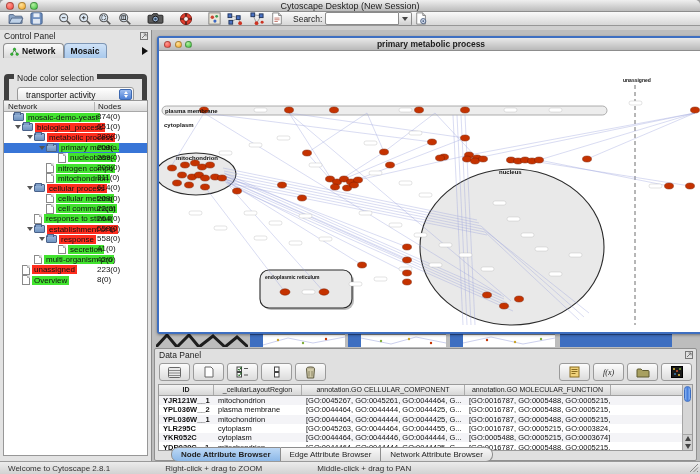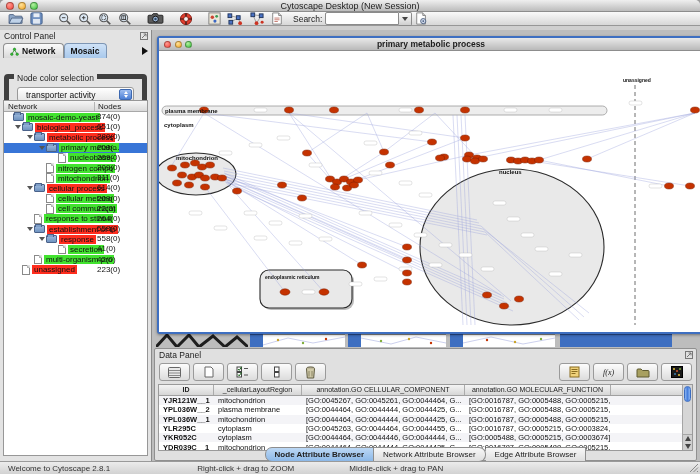--- a/index.html
+++ b/index.html
@@ -94,30 +94,30 @@
   .tablewrap{position:relative;margin:0 3px;border:1px solid #9a9a9a;background:#fff;height:67px;overflow:hidden}
   .thead{display:flex;height:11px;background:linear-gradient(#f4f4f4,#d6d6d6);border-bottom:1px solid #a0a0a0}
   .th{font-size:7px;text-align:center;border-right:1px solid #ababab;overflow:hidden;white-space:nowrap;line-height:10px;color:#222}
   .trowd{display:flex;height:9.3px;align-items:center}
   .trowd:nth-child(even){background:#f4f4f7}
   .td{font-size:7.5px;padding-left:4px;overflow:hidden;white-space:nowrap;border-right:1px solid transparent}
   .c0{width:55px;font-weight:bold}.c1{width:88px}.c2{width:163px}.c3{width:146px}.cf{flex:1}
   .vsb{position:absolute;right:0;top:0;bottom:0;width:10px;background:#d6d6d6;border-left:1px solid #a5a5a5}
   .vthumb{position:absolute;top:1px;left:1px;right:1px;height:16px;border-radius:4px;background:linear-gradient(90deg,#8ab4f2,#477fdd,#8ab4f2);border:1px solid #3b6cc0}
   .vbtns{position:absolute;bottom:0;left:0;right:0;height:16px;display:flex;flex-direction:column;align-items:center;justify-content:space-around;background:#cfcfcf;border-top:1px solid #a5a5a5}
-  .dp-tabs{position:absolute;left:0;right:0;bottom:-2px;display:flex;justify-content:center}
+  .dp-tabs{position:absolute;left:16px;right:0;bottom:-2px;display:flex;justify-content:flex-start}
   .dptab{font-size:8px;padding:2px 9px;border:1px solid #8d8d8d;background:linear-gradient(#f8f8f8,#dedede);color:#222}
   .dptab.first{border-radius:7px 0 0 7px}
   .dptab.last{border-radius:0 7px 7px 0}
   .dptab.sel{background:linear-gradient(#bcd8f5,#8cb8e8);font-weight:bold}
   .dptab + .dptab{border-left:none}
 
   
   .status{position:absolute;left:0;right:0;bottom:0;height:13px;background:linear-gradient(#ececec,#d2d2d2);border-top:1px solid #9a9a9a;display:flex;align-items:center;font-size:8px;color:#333}
-  .st1{margin-left:8px}.st2{margin-left:87px}.st3{margin-left:55px}
+  .st1{margin-left:8px}.st2{margin-left:55px}.st3{margin-left:55px}
   .appgrip{position:absolute;right:1px;bottom:1px}
 
   svg{display:block}
   .nd{fill:#c53200;stroke:#7e1f00;stroke-width:.5}
   .pl{fill:#fff;stroke:#b9b9b9;stroke-width:.4}
   .edges{fill:none;stroke:#9aa3dd;stroke-width:.7;opacity:.55}
   .rgn{fill:#ededed;stroke:#9b9b9b;stroke-width:.8}
   .rgn2{fill:#e9e9e9;stroke:#2b2b2b;stroke-width:1.1}
   .rlbl{font-family:"Liberation Sans",sans-serif;font-size:6px;font-weight:bold;fill:#101010}
   .rlbl-s{font-family:"Liberation Sans",sans-serif;font-size:5px;font-weight:bold;fill:#101010}
@@ -389,20 +389,26 @@
             <span class="arr"></span>
             <span class="fic file"></span>
             <span class="tl g">multi-organism pro</span>
             <span class="tc">42(0)</span>
           </div>
         <div class="trow l1">
             <span class="arr"></span>
             <span class="fic file"></span>
             <span class="tl r">unassigned</span>
             <span class="tc">223(0)</span>
+          </div>
+        <div class="trow l1">
+            <span class="arr"></span>
+            <span class="fic file"></span>
+            <span class="tl g">Overview</span>
+            <span class="tc">8(0)</span>
           </div>
       </div>
     </div>
 
     <div class="desktop">
 
       <div class="frag" style="left:4px;width:92px">
         <svg width="92" height="13">
             <polyline points="0,13 11,1 21,13 33,1 43,13 57,2 69,13 81,3 92,13" fill="none" stroke="#1e1e1e" stroke-width="3"></polyline>
           </svg>
@@ -702,22 +708,22 @@
                   <polygon points="3,0 6,5 0,5" fill="#444"></polygon>
                 </svg>
               <svg width="6" height="5">
                   <polygon points="0,0 6,0 3,5" fill="#444"></polygon>
                 </svg>
             </span>
           </div>
         </div>
         <div class="dp-tabs">
           <span class="dptab first sel">Node Attribute Browser</span>
+          <span class="dptab">Edge Attribute Browser</span>
           <span class="dptab last">Network Attribute Browser</span>
-          <span class="dptab">Edge Attribute Browser</span>
         </div>
       </div>
     </div>
   </div>
 
   <div class="status">
     <span class="st1">Welcome to Cytoscape 2.8.1</span>
     <span class="st2">Right-click + drag to ZOOM</span>
     <span class="st3">Middle-click + drag to PAN</span>
     <span class="appgrip">

